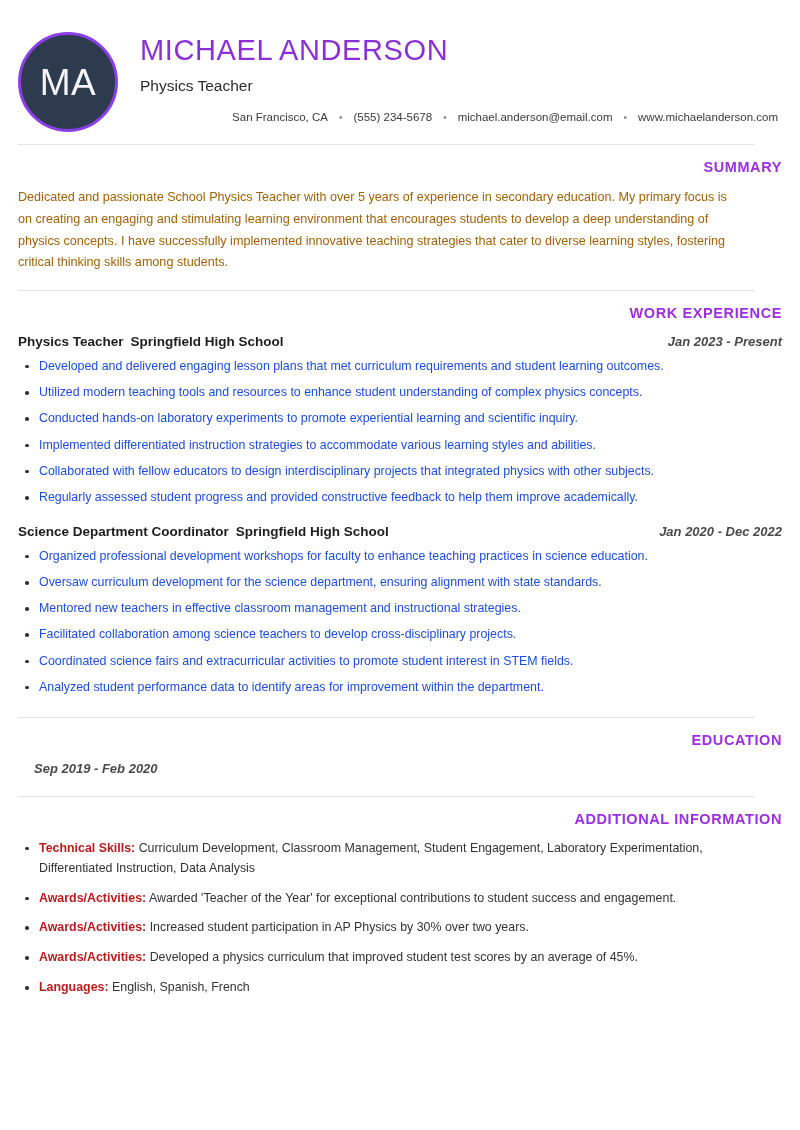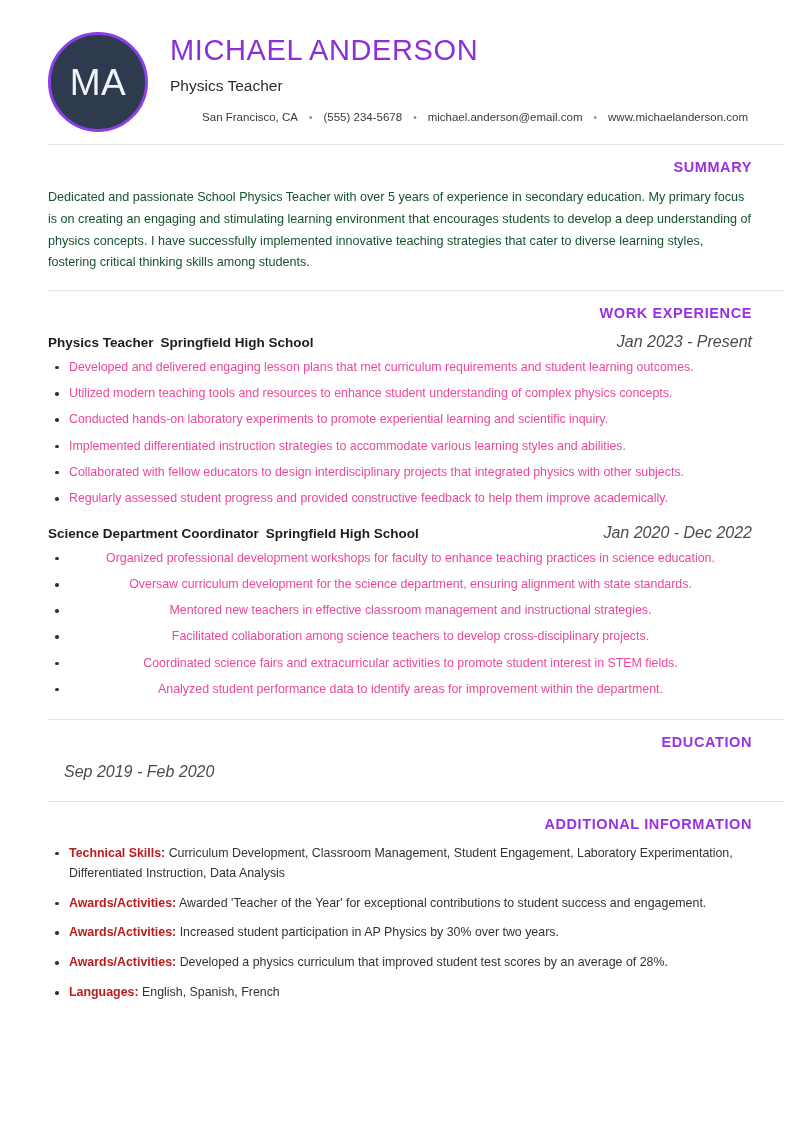--- a/index.html
+++ b/index.html
@@ -12,21 +12,21 @@
     width: 800px;
     height: 1130px;
     font-family: "Liberation Sans", sans-serif;
     color: #333333;
     overflow: hidden;
   }
   .page {
     width: 800px;
     height: 1130px;
     background: #ffffff;
-    padding: 0 48px;
+    padding: 0 18px;
     position: relative;
   }
 
   
   .header {
     display: flex;
     align-items: flex-start;
     padding-top: 28px;
     padding-bottom: 12px;
   }
@@ -101,60 +101,61 @@
     letter-spacing: 0.6px;
     margin: 0 0 11px 0;
     line-height: 1.2;
     text-align: right;
   }
   .section-body { padding-bottom: 16px; }
 
   .summary-text {
     font-size: 12.6px;
     line-height: 1.72;
-    color: #14532d;
+    color: #a16207;
     margin: 0;
     max-width: 720px;
   }
 
   
   .entry { margin-bottom: 4px; }
-  .entry + .entry { margin-top: 16px; text-align: center; }
+  .entry + .entry { margin-top: 16px; }
   .entry-head {
     display: flex;
     align-items: baseline;
     justify-content: space-between;
     margin-bottom: 6px;
   }
   .entry-titles {
     font-size: 13.5px;
     font-weight: bold;
     color: #1d1d1d;
     line-height: 1.3;
   }
   .entry-company { padding-left: 7px; }
   .entry-dates {
-    font-size: 16px;
+    font-size: 13px;
     font-style: italic;
     color: #4a4a4a;
     white-space: nowrap;
     padding-left: 16px;
+    font-weight: bold;
   }
 
   ul.bullets {
     list-style: none;
     margin: 0;
     padding: 0;
   }
   ul.bullets li {
     position: relative;
     padding-left: 21px;
     font-size: 12.4px;
     line-height: 1.55;
-    color: #ec4899;
+    color: #1d4ed8;
     margin-bottom: 7px;
   }
   ul.bullets li:before {
     content: "";
     position: absolute;
     left: 7px;
     top: 8px;
     width: 3.5px;
     height: 3.5px;
     border-radius: 50%;
@@ -294,21 +295,21 @@
         <li>
           <span class="info-label">Awards/Activities:</span>
           <span class="info-value">Awarded 'Teacher of the Year' for exceptional contributions to student success and engagement.</span>
         </li>
         <li>
           <span class="info-label">Awards/Activities:</span>
           <span class="info-value">Increased student participation in AP Physics by 30% over two years.</span>
         </li>
         <li>
           <span class="info-label">Awards/Activities:</span>
-          <span class="info-value">Developed a physics curriculum that improved student test scores by an average of 28%.</span>
+          <span class="info-value">Developed a physics curriculum that improved student test scores by an average of 45%.</span>
         </li>
         <li>
           <span class="info-label">Languages:</span>
           <span class="info-value">English,  Spanish,  French</span>
         </li>
       </ul>
     </div>
   </div>
 
 </div>

